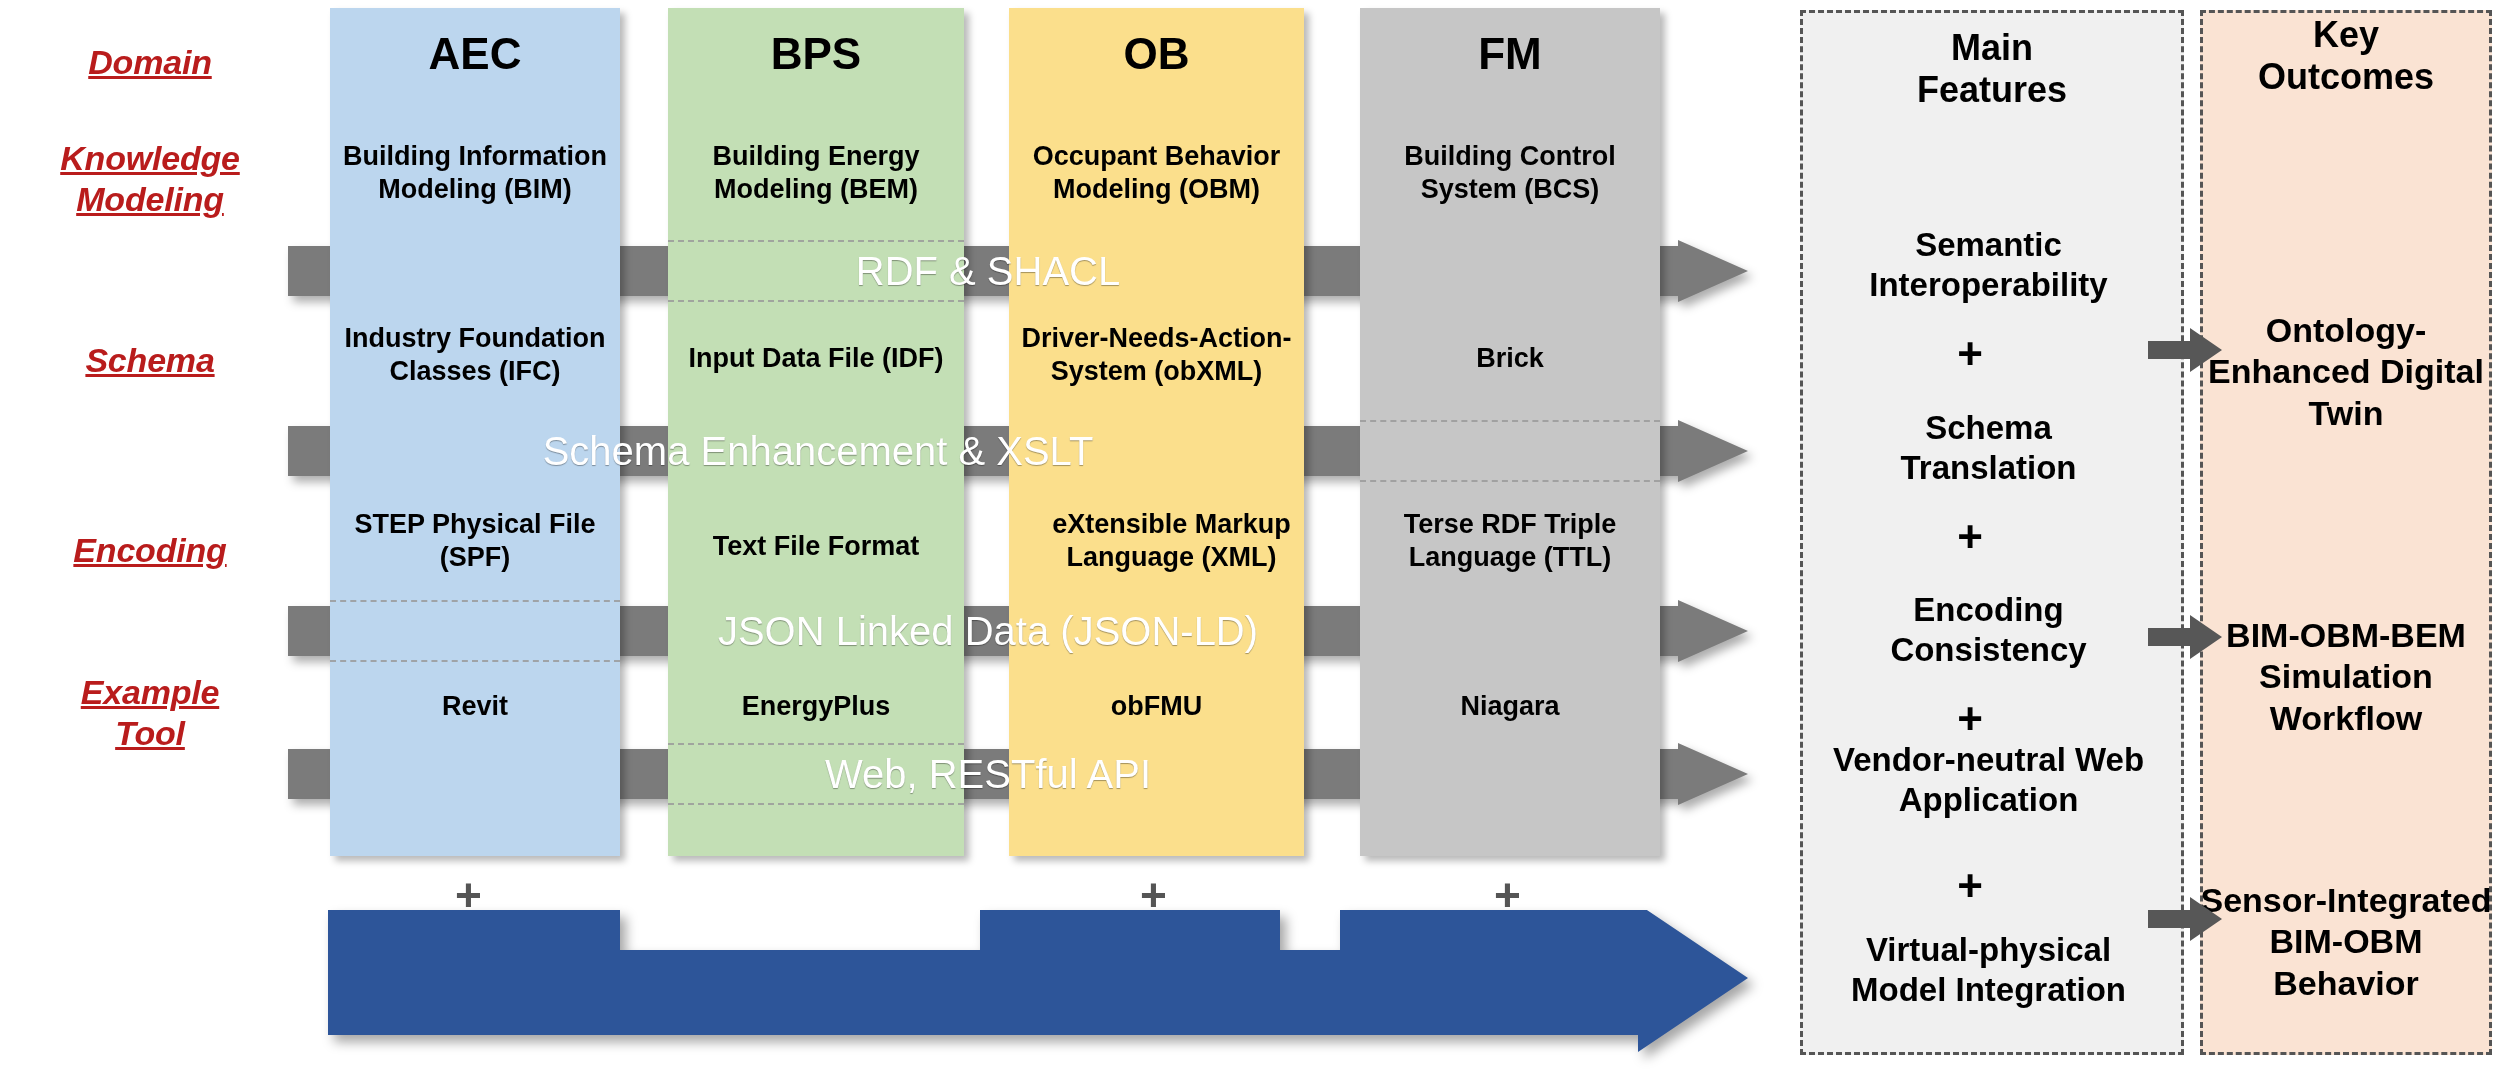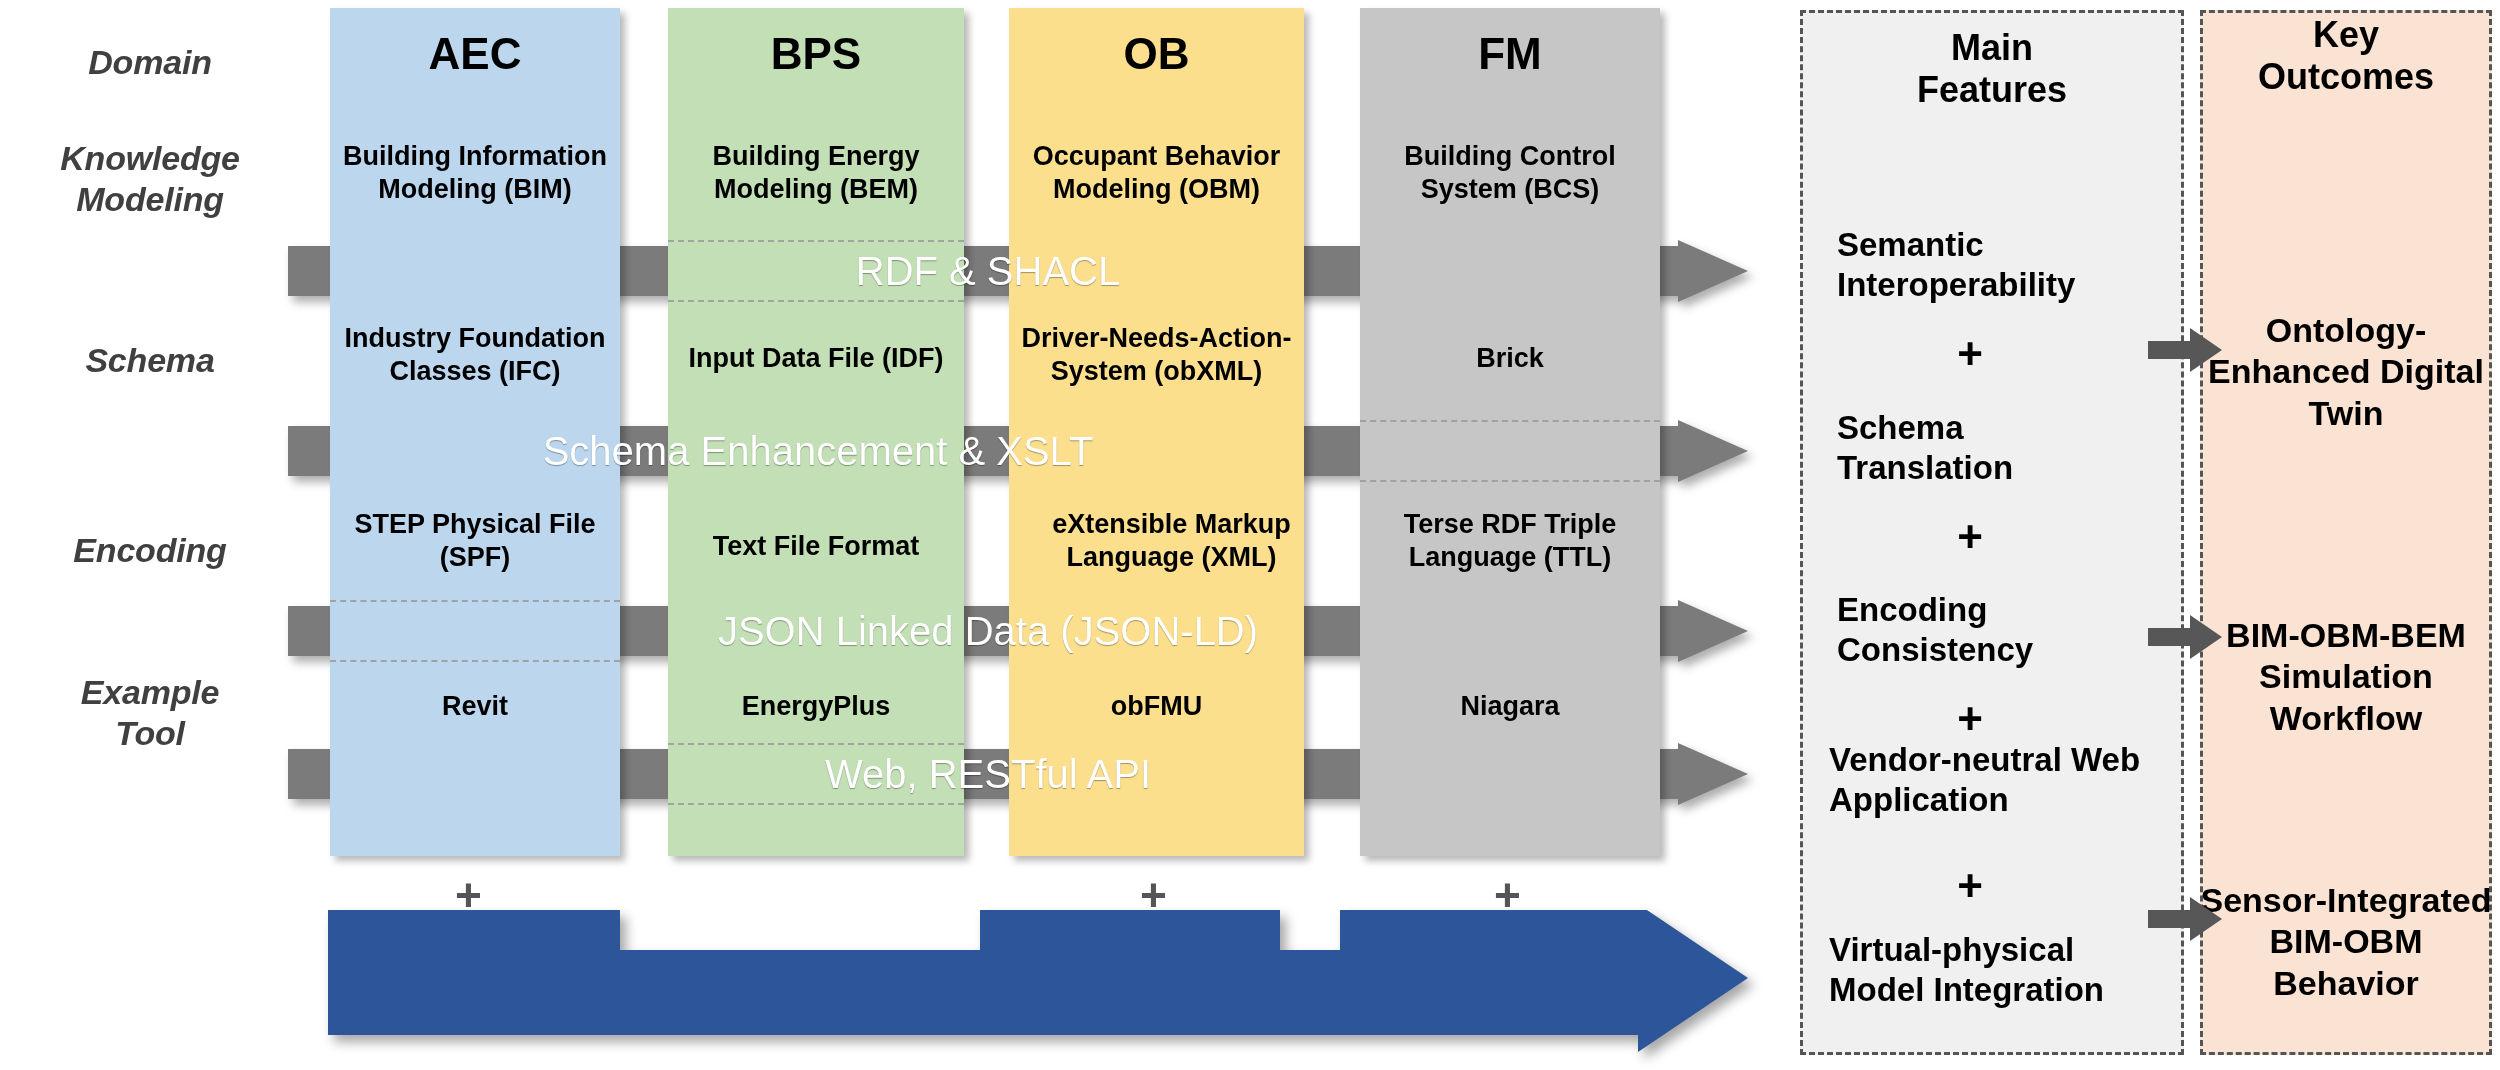--- a/index.html
+++ b/index.html
@@ -12,23 +12,24 @@
   }
 
   
   .abs { position: absolute; }
 
   
   .row-label {
     position: absolute;
     left: 20px; width: 260px;
     font-style: italic; font-weight: bold;
-    font-size: 34px; color: #404040;
+    font-size: 34px; color: #b91c1c;
     text-align: center; line-height: 1.22;
     letter-spacing: -0.2px;
+    text-decoration: underline;
   }
 
   
   .col {
     position: absolute;
     box-shadow: 5px 5px 7px rgba(0,0,0,0.28);
   }
   .col-aec  { background: #bcd6ee; }
   .col-bps  { background: #c3dfb5; }
   .col-ob   { background: #fbdf8c; }
@@ -92,21 +93,21 @@
     align-items: center;
   }
   .panel-features { background: #f0f0f0; }
   .panel-outcomes { background: #fae3d3; }
   .panel-title {
     font-size: 36px; font-weight: bold; color: #000;
     text-align: center; line-height: 1.18; width: 100%;
   }
   .feat-item {
     position: absolute; width: 100%;
-    text-align: left; font-weight: bold; font-size: 33px;
+    text-align: center; font-weight: bold; font-size: 33px;
     color: #000; line-height: 1.2; padding-left: 37px;
   }
   .feat-plus {
     position: absolute; width: 100%; text-align: center;
     font-weight: bold; font-size: 44px; color: #000; line-height: 1;
   }
   .outcome-item {
     position: absolute; width: 100%;
     text-align: center; font-weight: bold; font-size: 34px;
     color: #000; line-height: 1.22;

